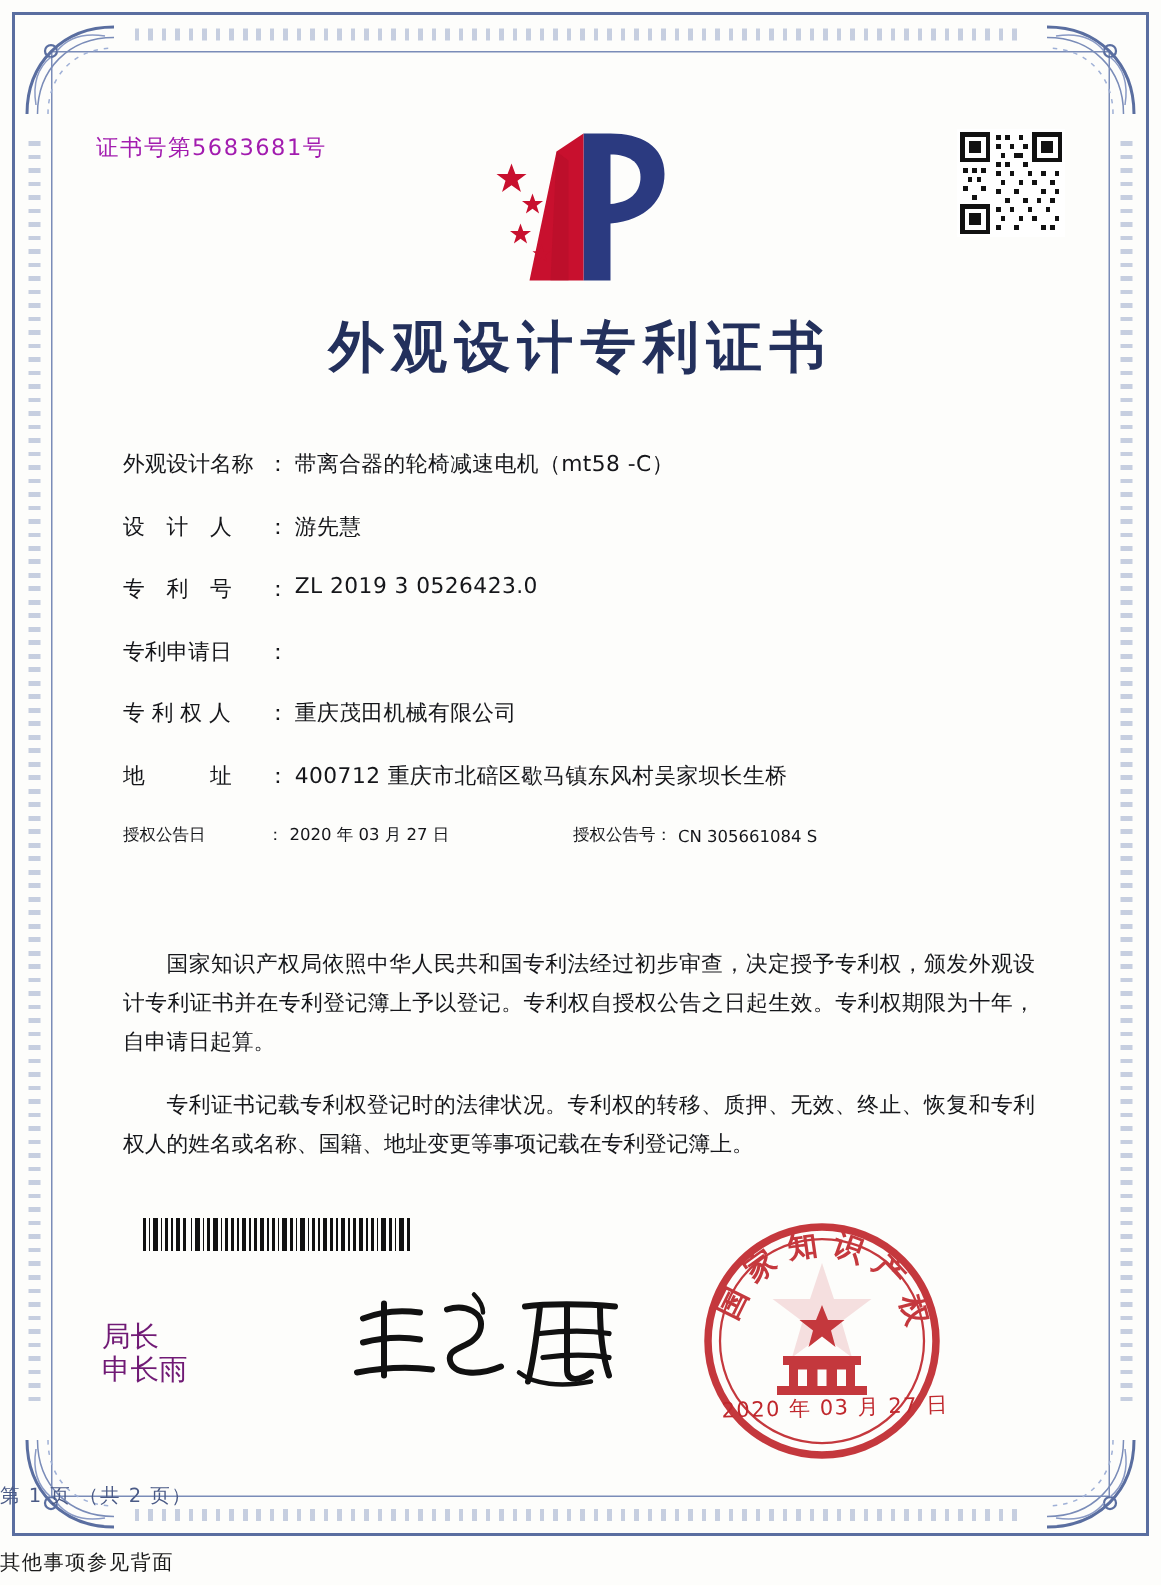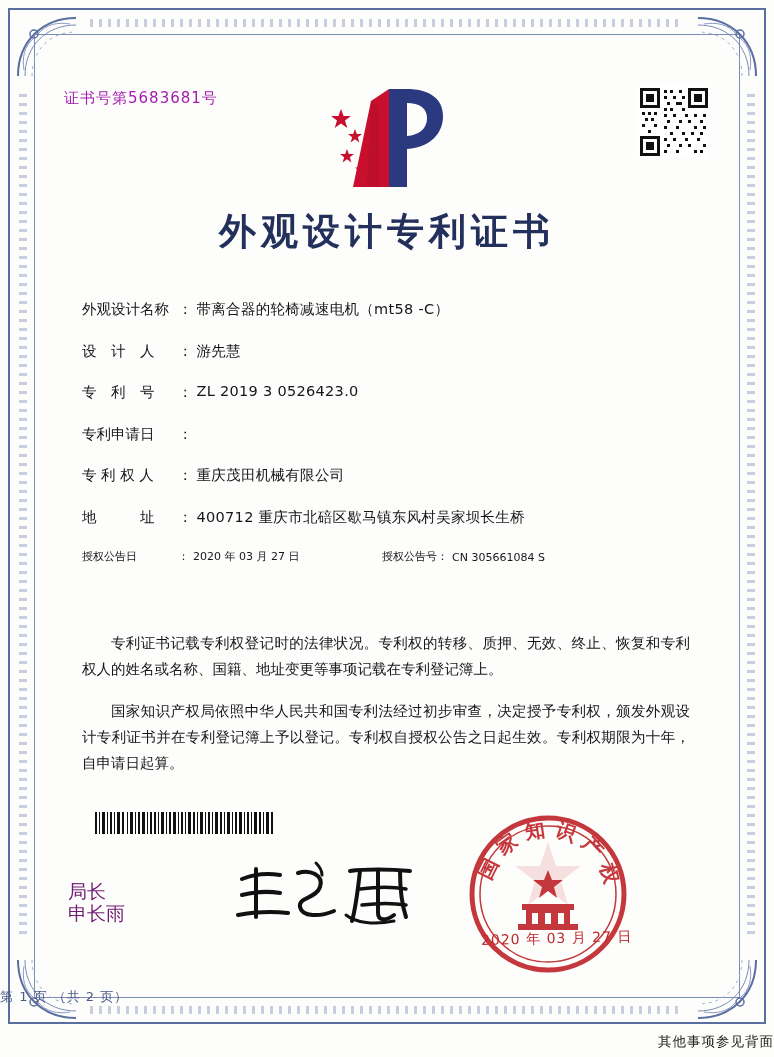--- a/index.html
+++ b/index.html
@@ -204,21 +204,21 @@
     top: 988px;
     text-align: left;
     font-size: 13px;
     color: #4a5a86;
     letter-spacing: 1px;
   }
   .footnote {
     position: absolute;
     left: 0; right: 0;
     top: 1033px;
-    text-align: right;
+    text-align: left;
     font-size: 13.5px;
     color: #1b1b1b;
     letter-spacing: 1px;
   }
 </style>
 </head>
 <body>
 
 <div class="page">
 
@@ -404,22 +404,22 @@
       <span class="right">
         <span>授权公告号</span>
         <span class="field-colon">：</span>
         <span>CN 305661084 S</span>
       </span>
     </div>
 
   </div>
 
   <div class="paragraphs">
+    <p>国家知识产权局依照中华人民共和国专利法经过初步审查，决定授予专利权，颁发外观设计专利证书并在专利登记簿上予以登记。专利权自授权公告之日起生效。专利权期限为十年，自申请日起算。</p>
     <p>专利证书记载专利权登记时的法律状况。专利权的转移、质押、无效、终止、恢复和专利权人的姓名或名称、国籍、地址变更等事项记载在专利登记簿上。</p>
-    <p>国家知识产权局依照中华人民共和国专利法经过初步审查，决定授予专利权，颁发外观设计专利证书并在专利登记簿上予以登记。专利权自授权公告之日起生效。专利权期限为十年，自申请日起算。</p>
   </div>
 
   <div class="barcode">
     <svg viewBox="0 0 180 22" width="180" height="22" shape-rendering="crispEdges">
       <g fill="#111111">
         <rect x="0" y="0" width="2" height="22"></rect>
           <rect x="4" y="0" width="1" height="22"></rect>
         <rect x="7" y="0" width="3" height="22"></rect>
           <rect x="12" y="0" width="1" height="22"></rect>
         <rect x="15" y="0" width="2" height="22"></rect>

